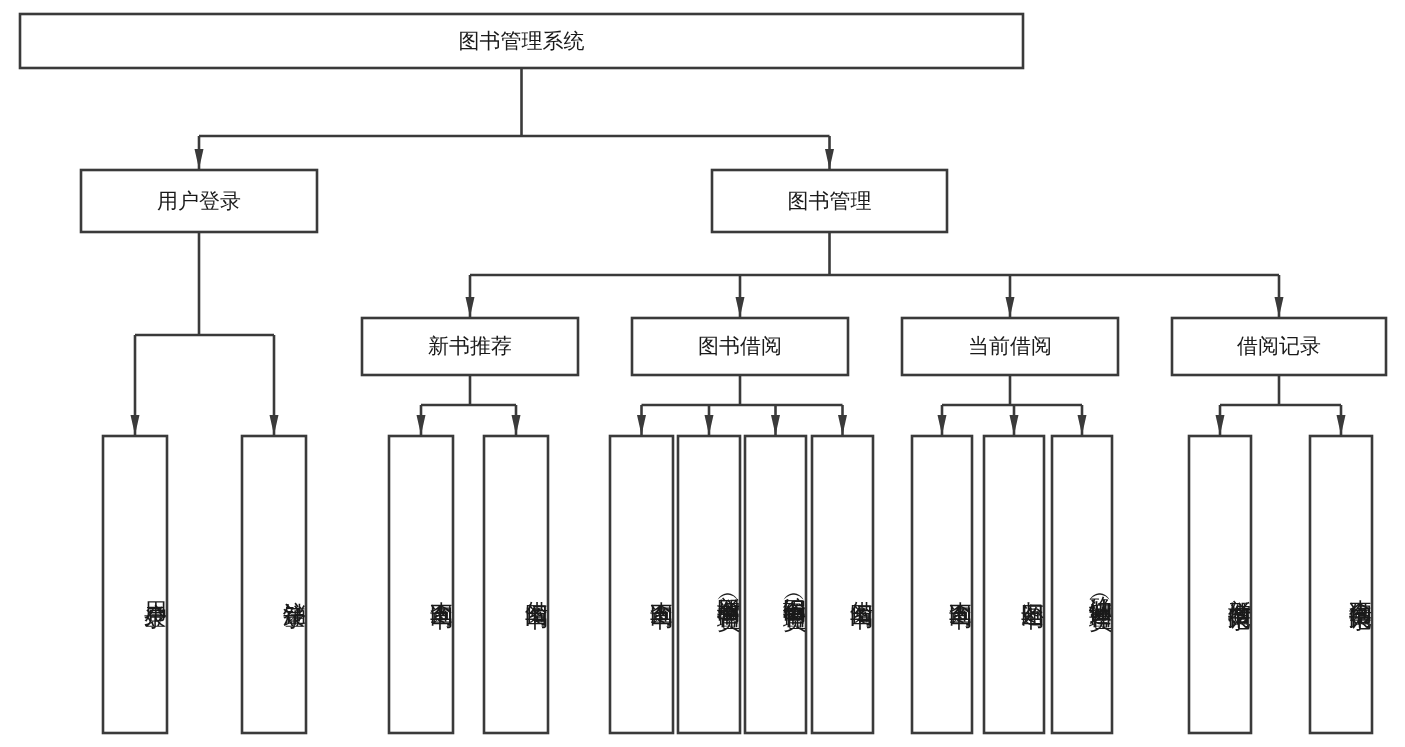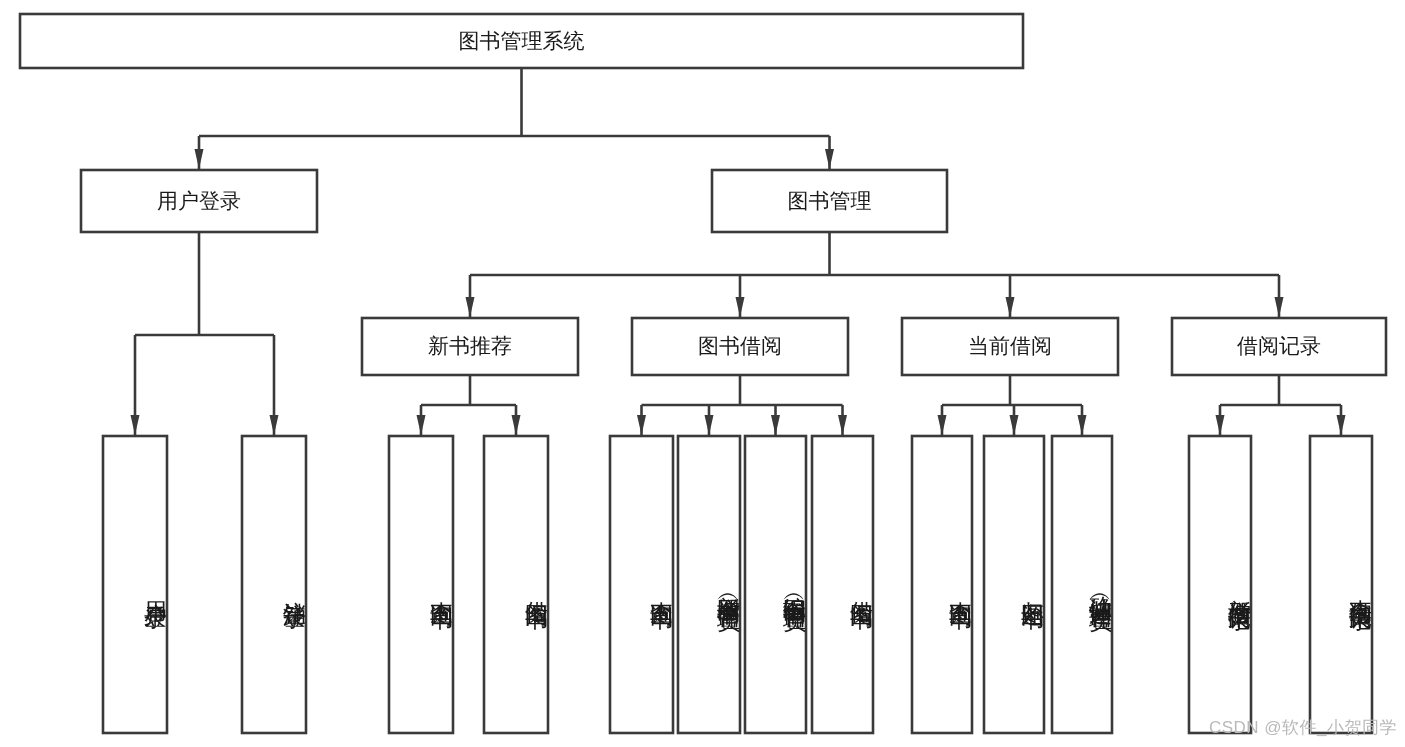--- a/index.html
+++ b/index.html
@@ -178,15 +178,14 @@
       <div class="leaf-label" style="left: 678px; top: 444px; width: 62px; height: 285px;">新增图书（管理员）</div>
       <div class="leaf-label" style="left: 745px; top: 444px; width: 61px; height: 285px;">编辑图书（管理员）</div>
       <div class="leaf-label" style="left: 812px; top: 444px; width: 61px; height: 285px;">借阅图书</div>
       <div class="leaf-label" style="left: 912px; top: 444px; width: 60px; height: 285px;">查询图书</div>
       <div class="leaf-label" style="left: 984px; top: 444px; width: 60px; height: 285px;">归还图书</div>
       <div class="leaf-label" style="left: 1052px; top: 444px; width: 60px; height: 285px;">确认归还（管理员）</div>
       <div class="leaf-label" style="left: 1189px; top: 444px; width: 62px; height: 285px;">新增借阅记录</div>
       <div class="leaf-label" style="left: 1310px; top: 444px; width: 62px; height: 285px;">查询借阅记录</div>
     </div>
 
-  <div class="watermark">CSDN @软件_小贺同学</div>
 
 </div>
 
 </body></html>

